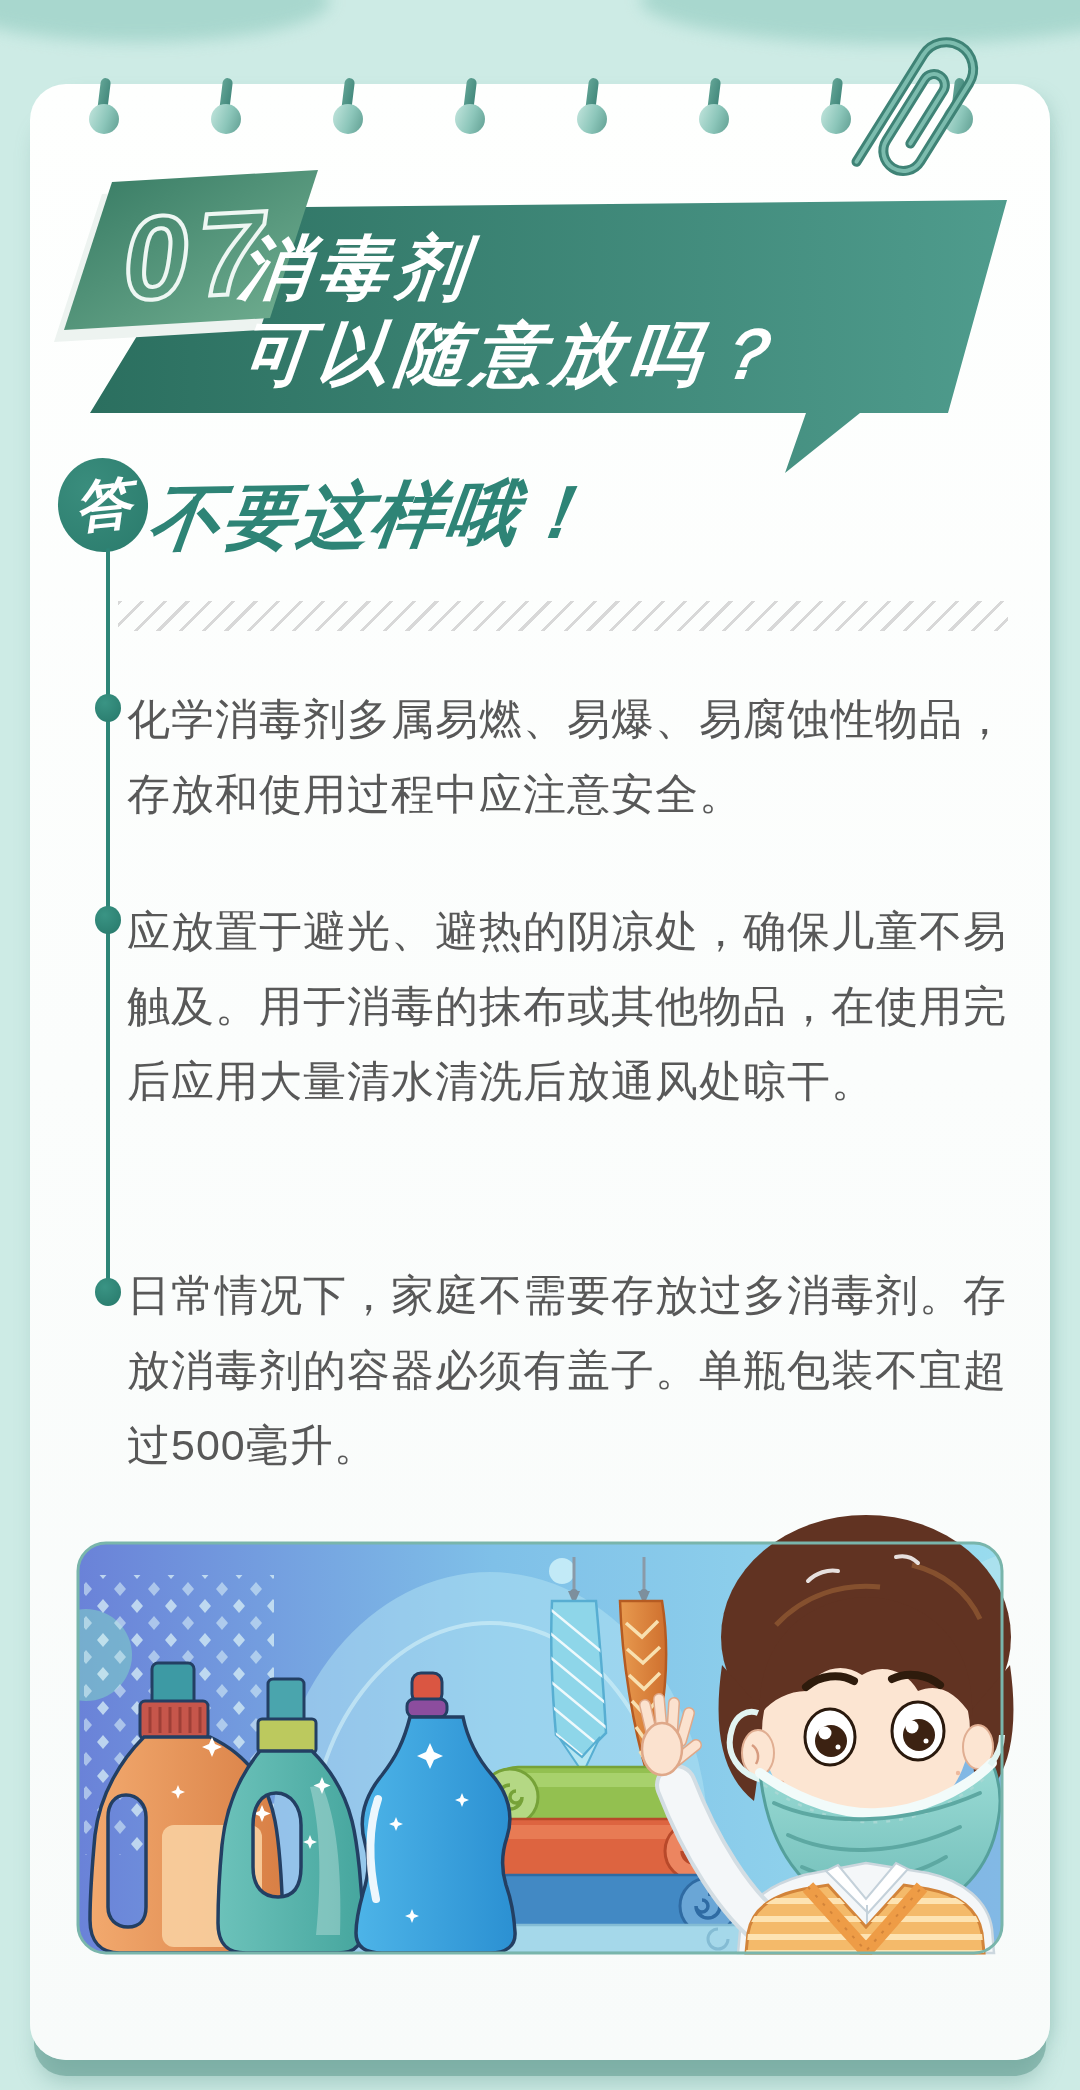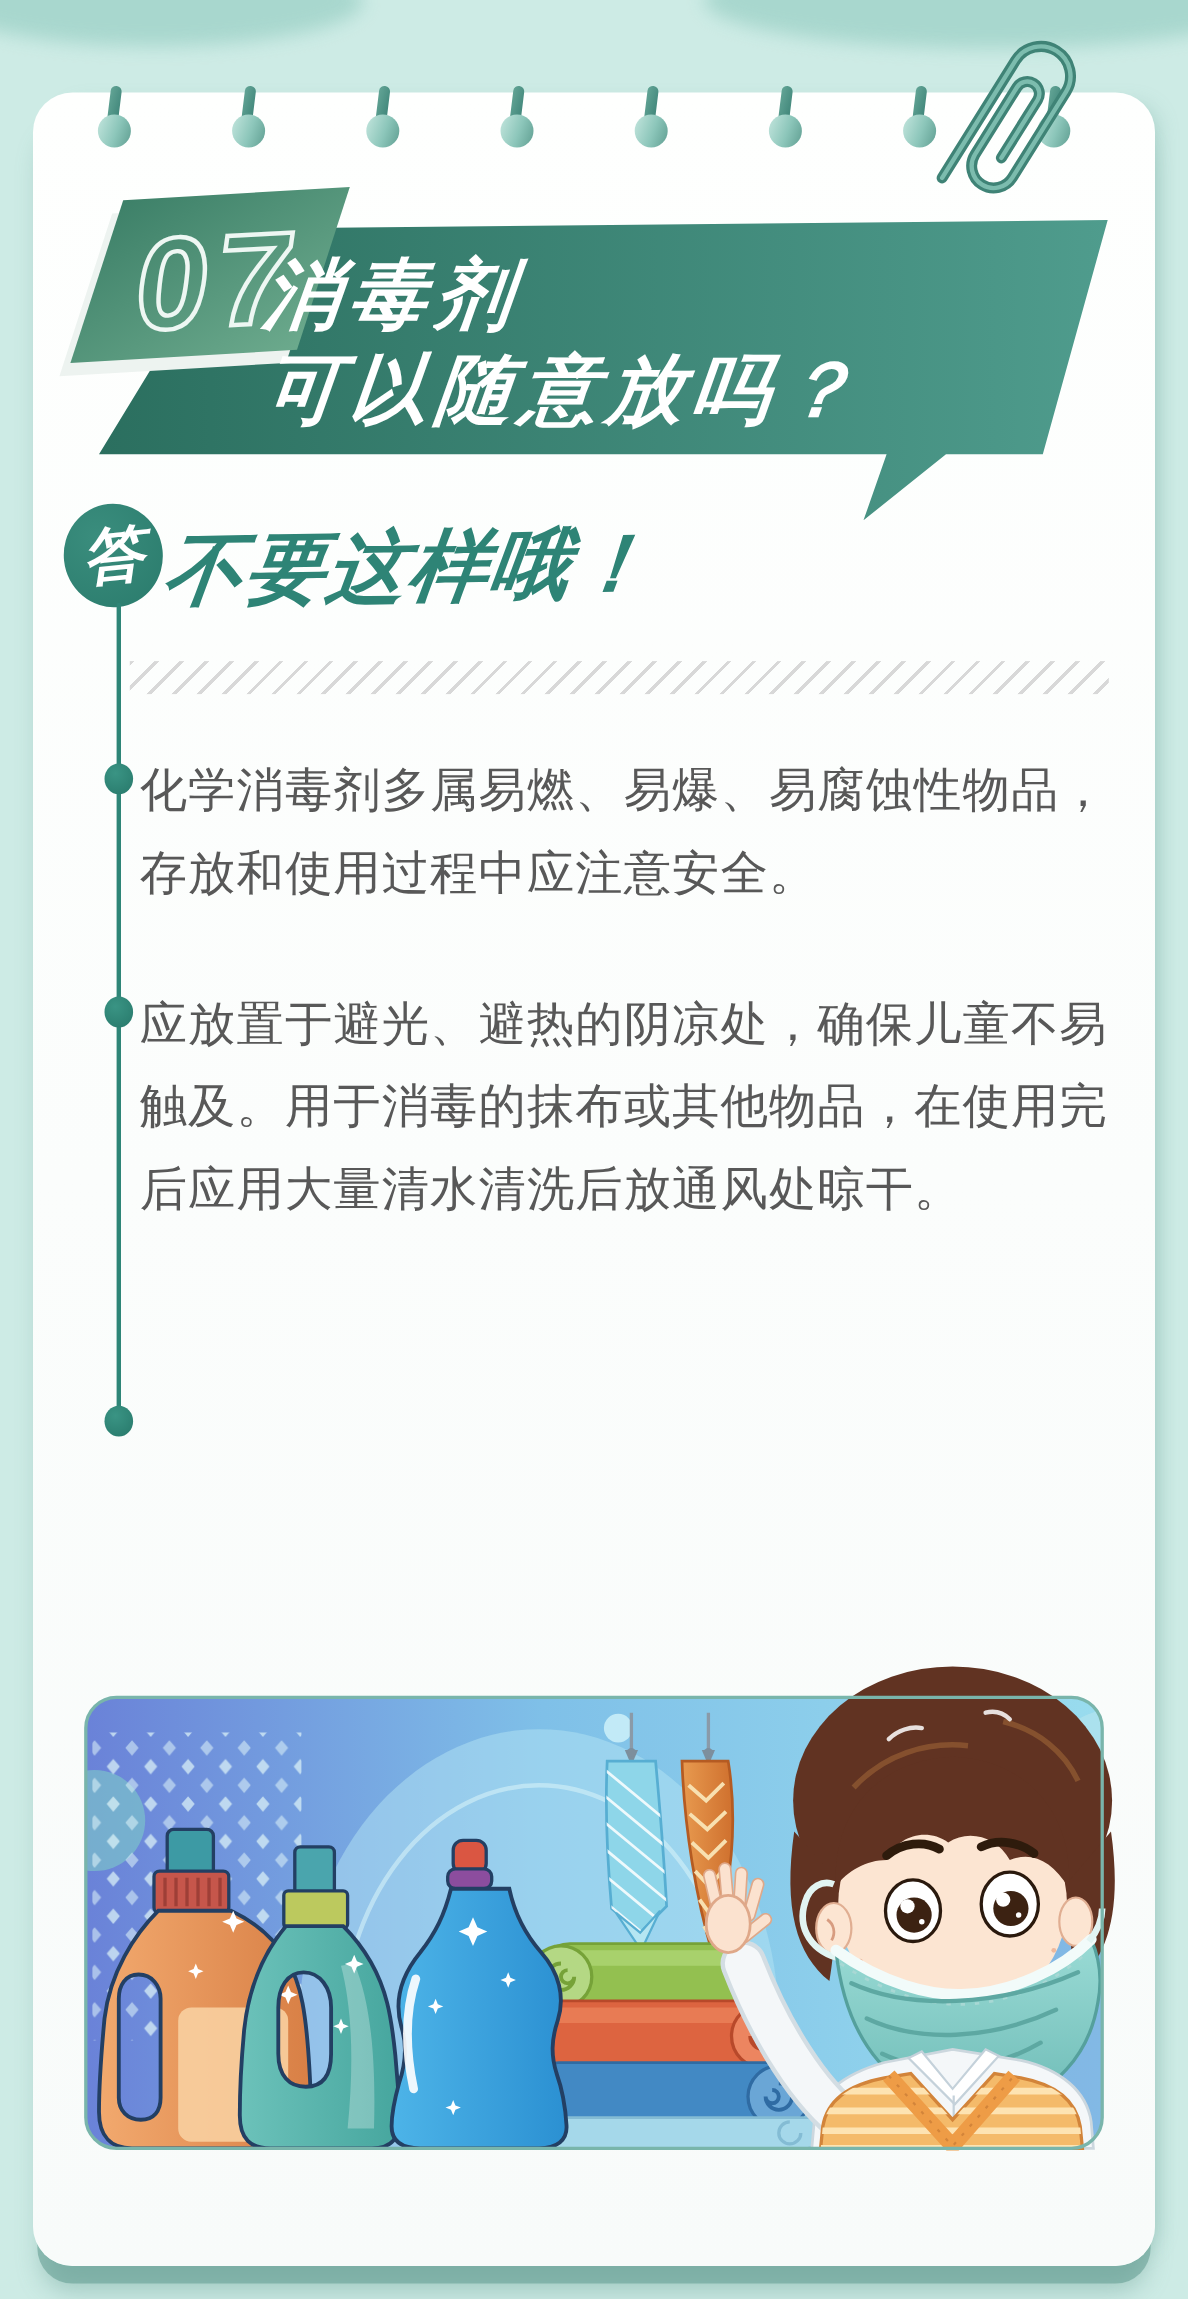--- a/index.html
+++ b/index.html
@@ -111,20 +111,21 @@
   <div id="headline">不要这样哦！</div>
 
   <div id="hatch"></div>
   <div id="vline"></div>
   <div id="dot1" class="tdot"></div>
   <div id="dot2" class="tdot"></div>
   <div id="dot3" class="tdot"></div>
 
   <div id="p2" class="para">应放置于避光、避热的阴凉处，确保儿童不易触及。用于消毒的抹布或其他物品，在使用完后应用大量清水清洗后放通风处晾干。</div>
   <div id="p1" class="para">化学消毒剂多属易燃、易爆、易腐蚀性物品，存放和使用过程中应注意安全。</div>
+  <div id="p3" class="para">日常情况下，家庭不需要存放过多消毒剂。存放消毒剂的容器必须有盖子。单瓶包装不宜超过500毫升。</div>
 
   <svg id="illus" width="955" height="460" viewBox="0 0 955 460">
     <defs>
       <linearGradient id="ibg" x1="0" y1="0" x2="1" y2="0">
         <stop offset="0" stop-color="#6a82d8"></stop>
           <stop offset="0.45" stop-color="#7fc0e8"></stop>
           <stop offset="1" stop-color="#99dcee"></stop>
       </linearGradient>
       <linearGradient id="botOG" x1="0" y1="0" x2="1" y2="0">
         <stop offset="0" stop-color="#f2a96e"></stop>

